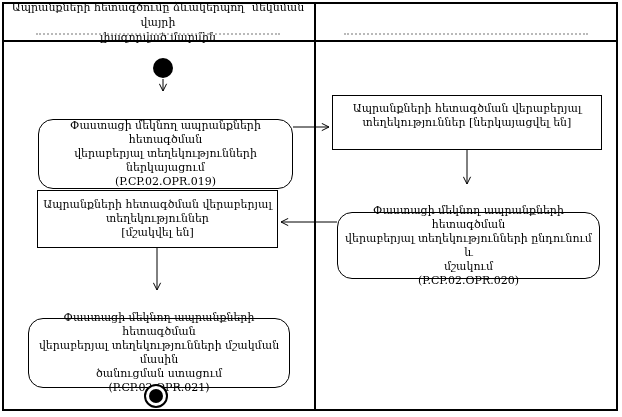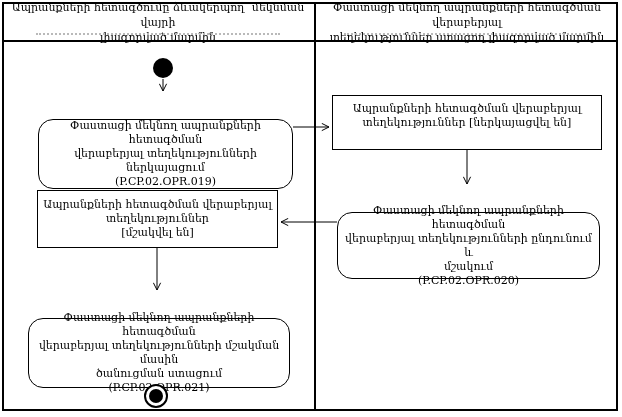--- a/index.html
+++ b/index.html
@@ -58,22 +58,20 @@
 <body>
 
 <div id="canvas">
 
   <div class="frame"></div>
   <div class="lane-divider"></div>
   <div class="header-sep"></div>
 
   <div class="lane-title left">Ապրանքների հետագծումը ձևակերպող՝ մեկնման վայրի
 լիազորված մարմին</div>
-  <div class="lane-title right">Փաստացի մեկնող ապրանքների հետագծման վերաբերյալ
-տեղեկություններ ստացող լիազորված մարմին</div>
 
   <div class="ghost-line" style="left:36px;top:33px;width:244px;"></div>
   <div class="ghost-line" style="left:344px;top:33px;width:244px;"></div>
   <div class="ghost-line" style="left:398px;top:247px;width:142px;"></div>
   <div class="ghost-line" style="left:92px;top:355px;width:142px;"></div>
 
   <svg class="connectors" width="622" height="417" viewBox="0 0 622 417">
     <defs>
       <marker id="arrow" viewBox="0 0 10 10" refX="9" refY="5" markerWidth="9" markerHeight="9" orient="auto-start-reverse">
         <path d="M1,1 L9,5 L1,9" fill="none" stroke="#000" stroke-width="1.1"></path>

